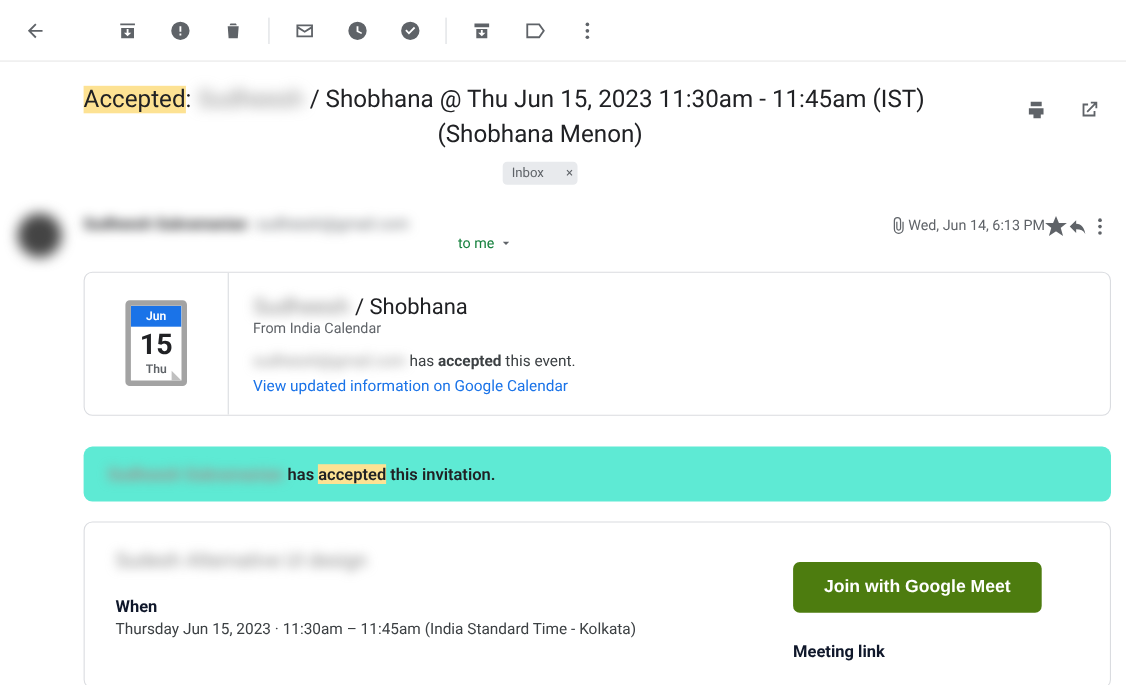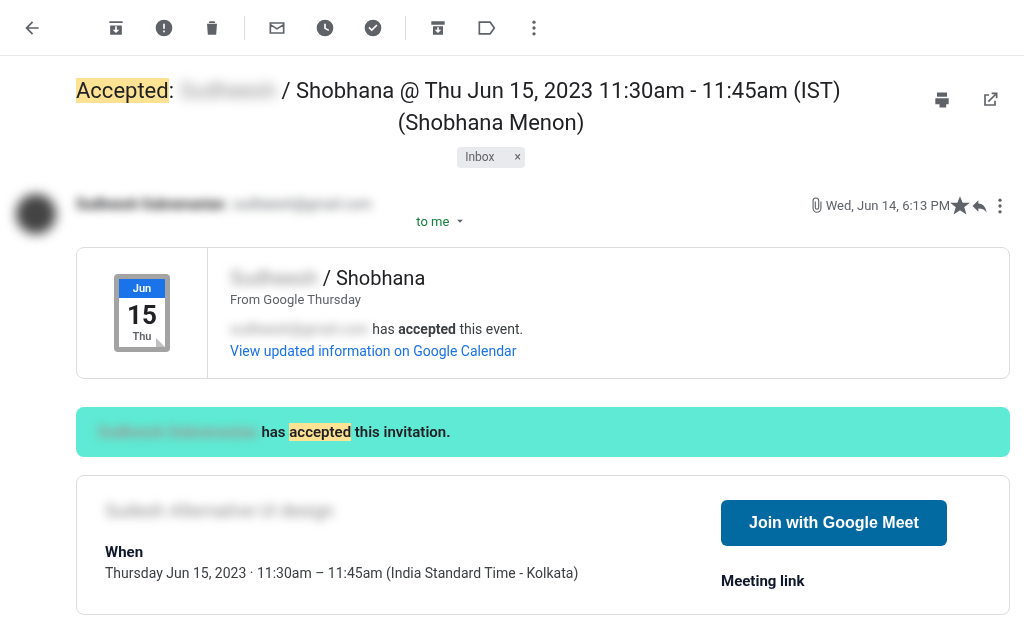--- a/index.html
+++ b/index.html
@@ -43,21 +43,21 @@
   .banner { background: #5eead4; border-radius: 8px; padding: 16px 22px; margin-top: 28px; font-size: 15px; font-weight: 600; color: #202124; }
   .banner .who { filter: blur(5px); color: #a88; font-weight: 700; }
   .banner .acc { background: #fde293; }
   .event-card { border: 1px solid #dadce0; border-radius: 8px; margin-top: 18px; padding: 24px 28px; }
   .event-row { display: flex; gap: 40px; }
   .event-left { flex: 1; }
   .event-right { width: 260px; }
   .ev2-title { font-size: 18px; color: #888; filter: blur(5px); margin-bottom: 22px; }
   .ev-label { font-weight: 700; font-size: 15px; color: #0f172a; }
   .ev-val { font-size: 14px; color: #3c4043; margin-top: 2px; line-height: 1.45; }
-  .meet-btn { background: #0369a1; color: #fff; font-size: 16px; font-weight: 600; border: none; border-radius: 6px; padding: 14px 28px; cursor: pointer; margin-bottom: 26px; }
+  .meet-btn { background: #4d7c0f; color: #fff; font-size: 16px; font-weight: 600; border: none; border-radius: 6px; padding: 14px 28px; cursor: pointer; margin-bottom: 26px; margin-top: 12px; }
 </style>
 </head>
 <body>
 
 <div class="toolbar">
   <div class="icon-btn">
     <svg viewBox="0 0 24 24">
         <path d="M20 11H7.83l5.59-5.59L12 4l-8 8 8 8 1.41-1.41L7.83 13H20z"></path>
       </svg>
   </div>
@@ -186,21 +186,21 @@
         <div class="m">Jun</div>
         <div class="d">15</div>
         <div class="w">Thu</div>
         <div class="fold"></div>
       </div>
     </div>
     <div class="card-body">
       <div class="ev-title">
         <span class="blur2">Sudheesh</span><span> / Shobhana</span>
       </div>
-      <div class="ev-from">From Google Thursday</div>
+      <div class="ev-from">From India Calendar</div>
       <div class="ev-status">
         <span class="who">sudheesh@gmail.com</span><span> has </span><b>accepted</b><span> this event.</span>
       </div>
       <a class="ev-link">View updated information on Google Calendar</a>
     </div>
   </div>
 
   <div class="banner">
     <span class="who">Sudheesh Subramanian</span><span> has </span><span class="acc">accepted</span><span> this invitation.</span>
   </div>

